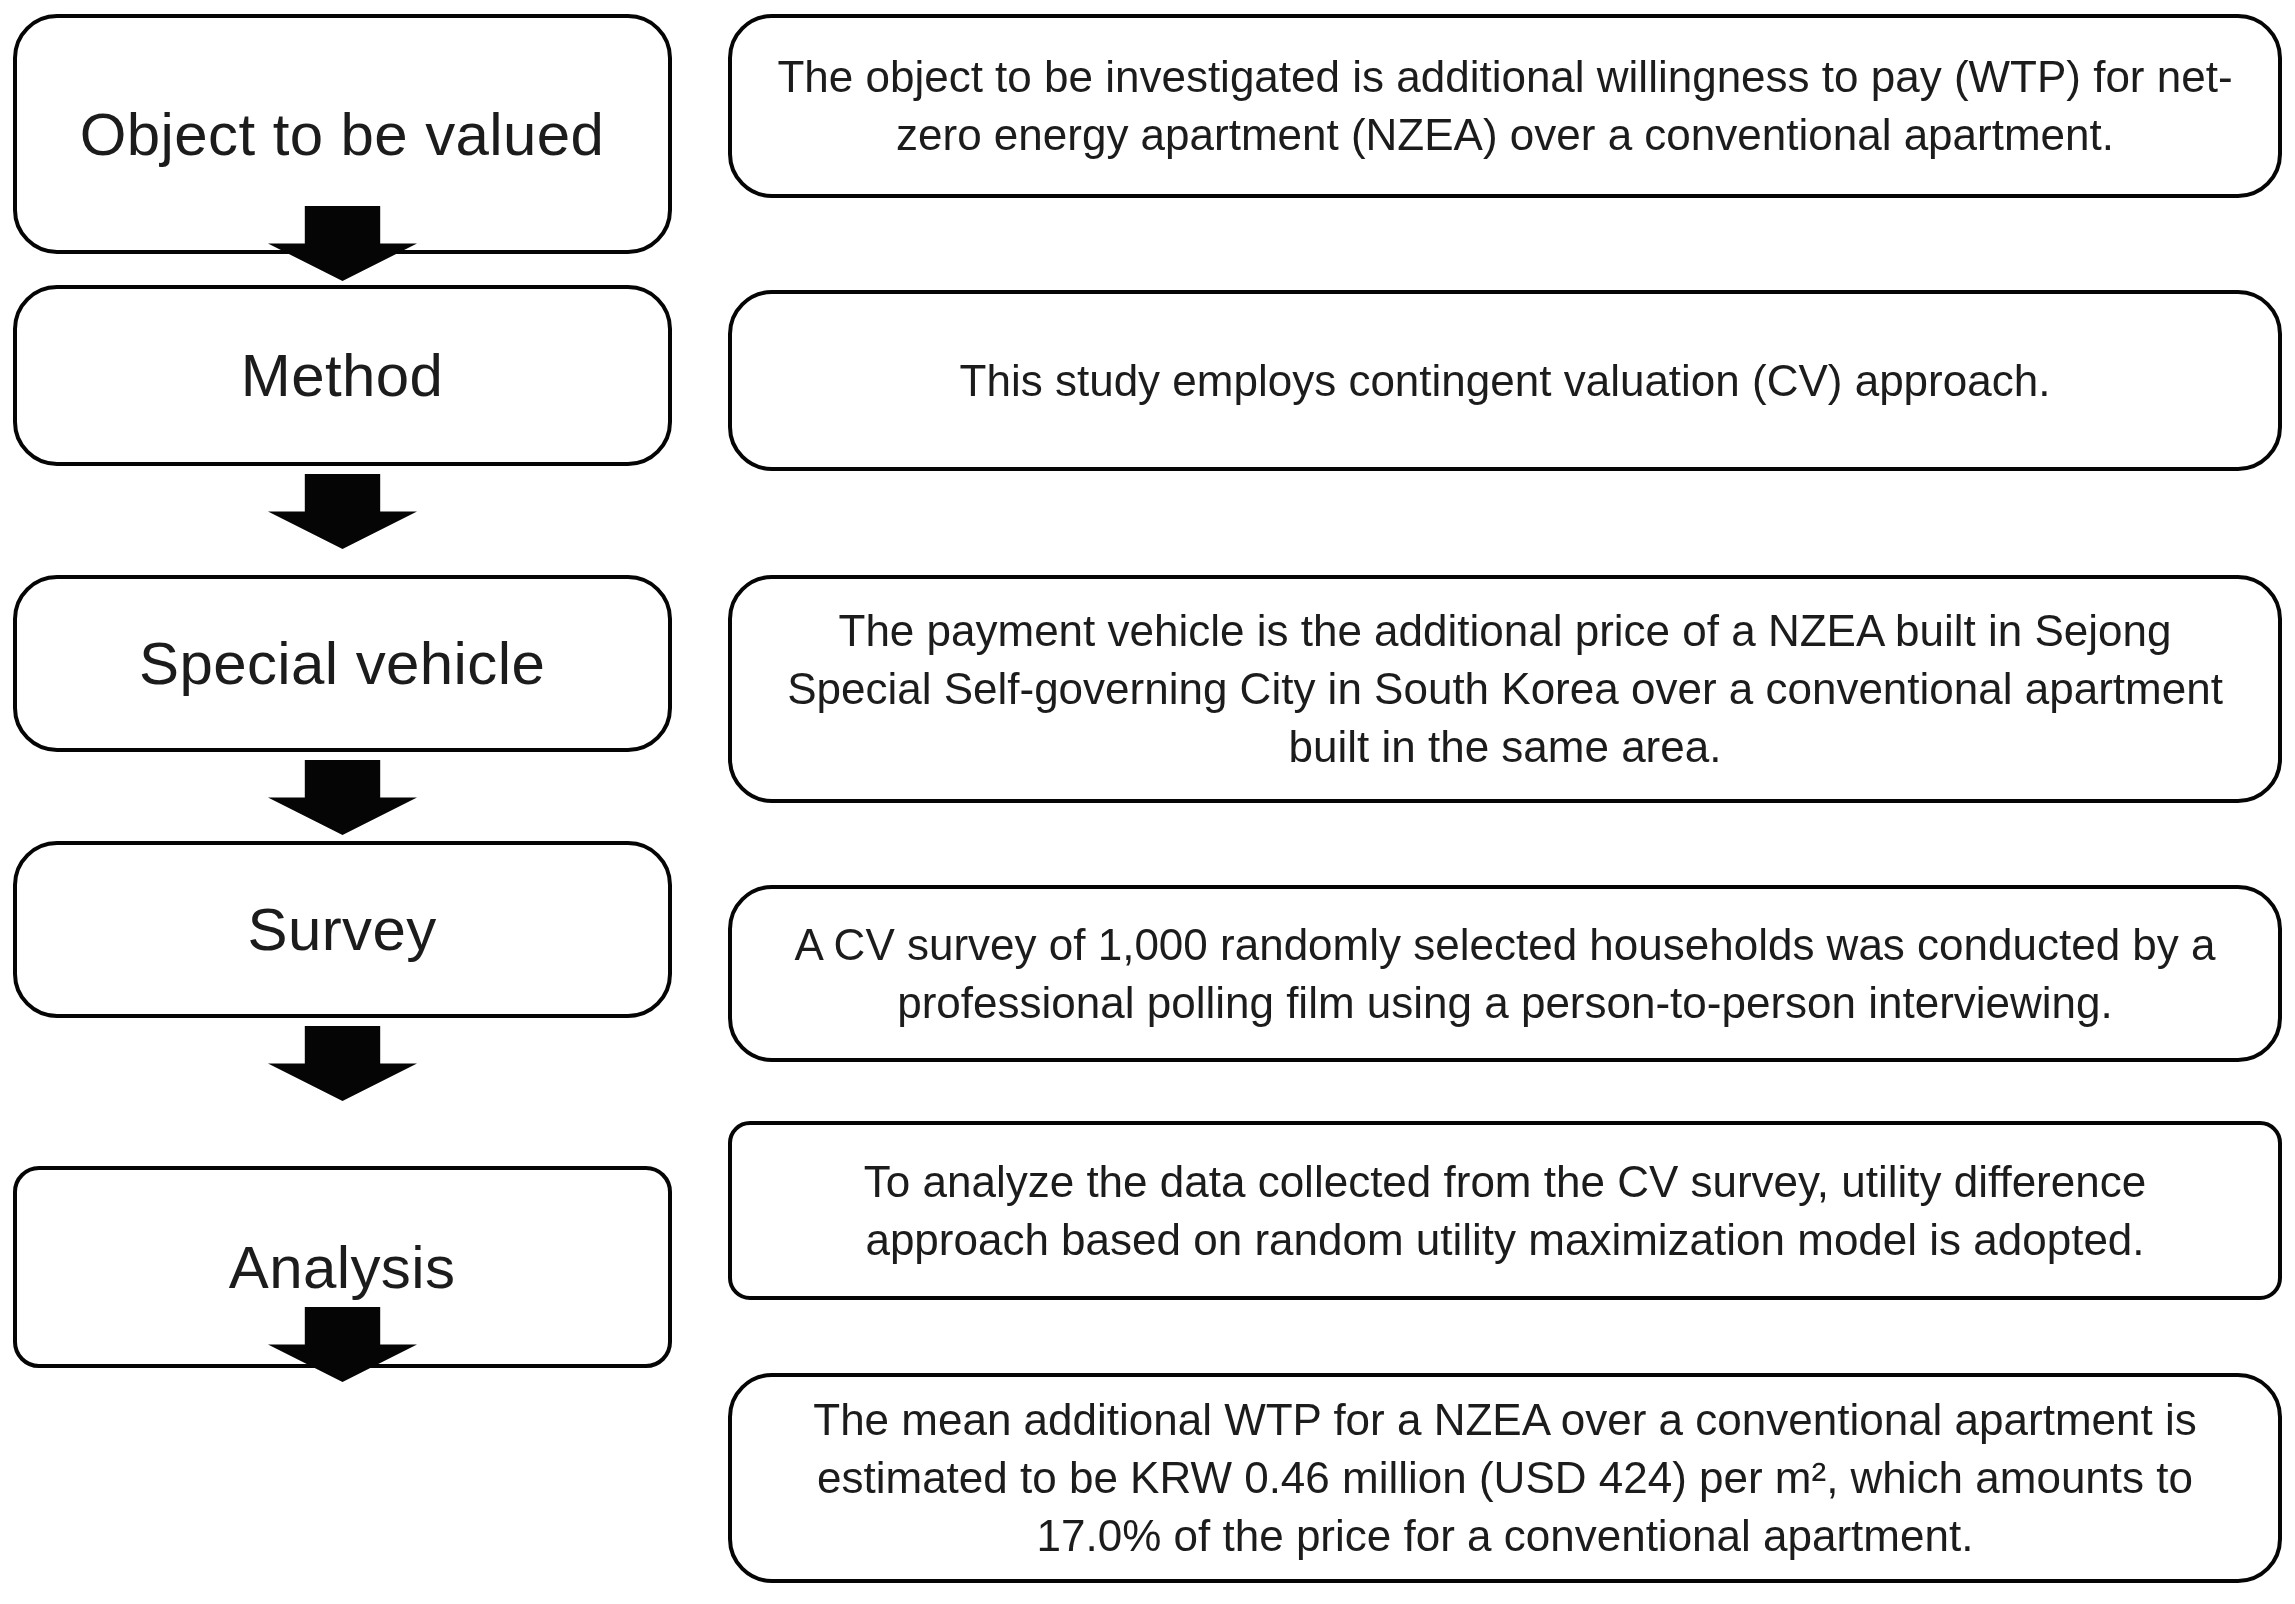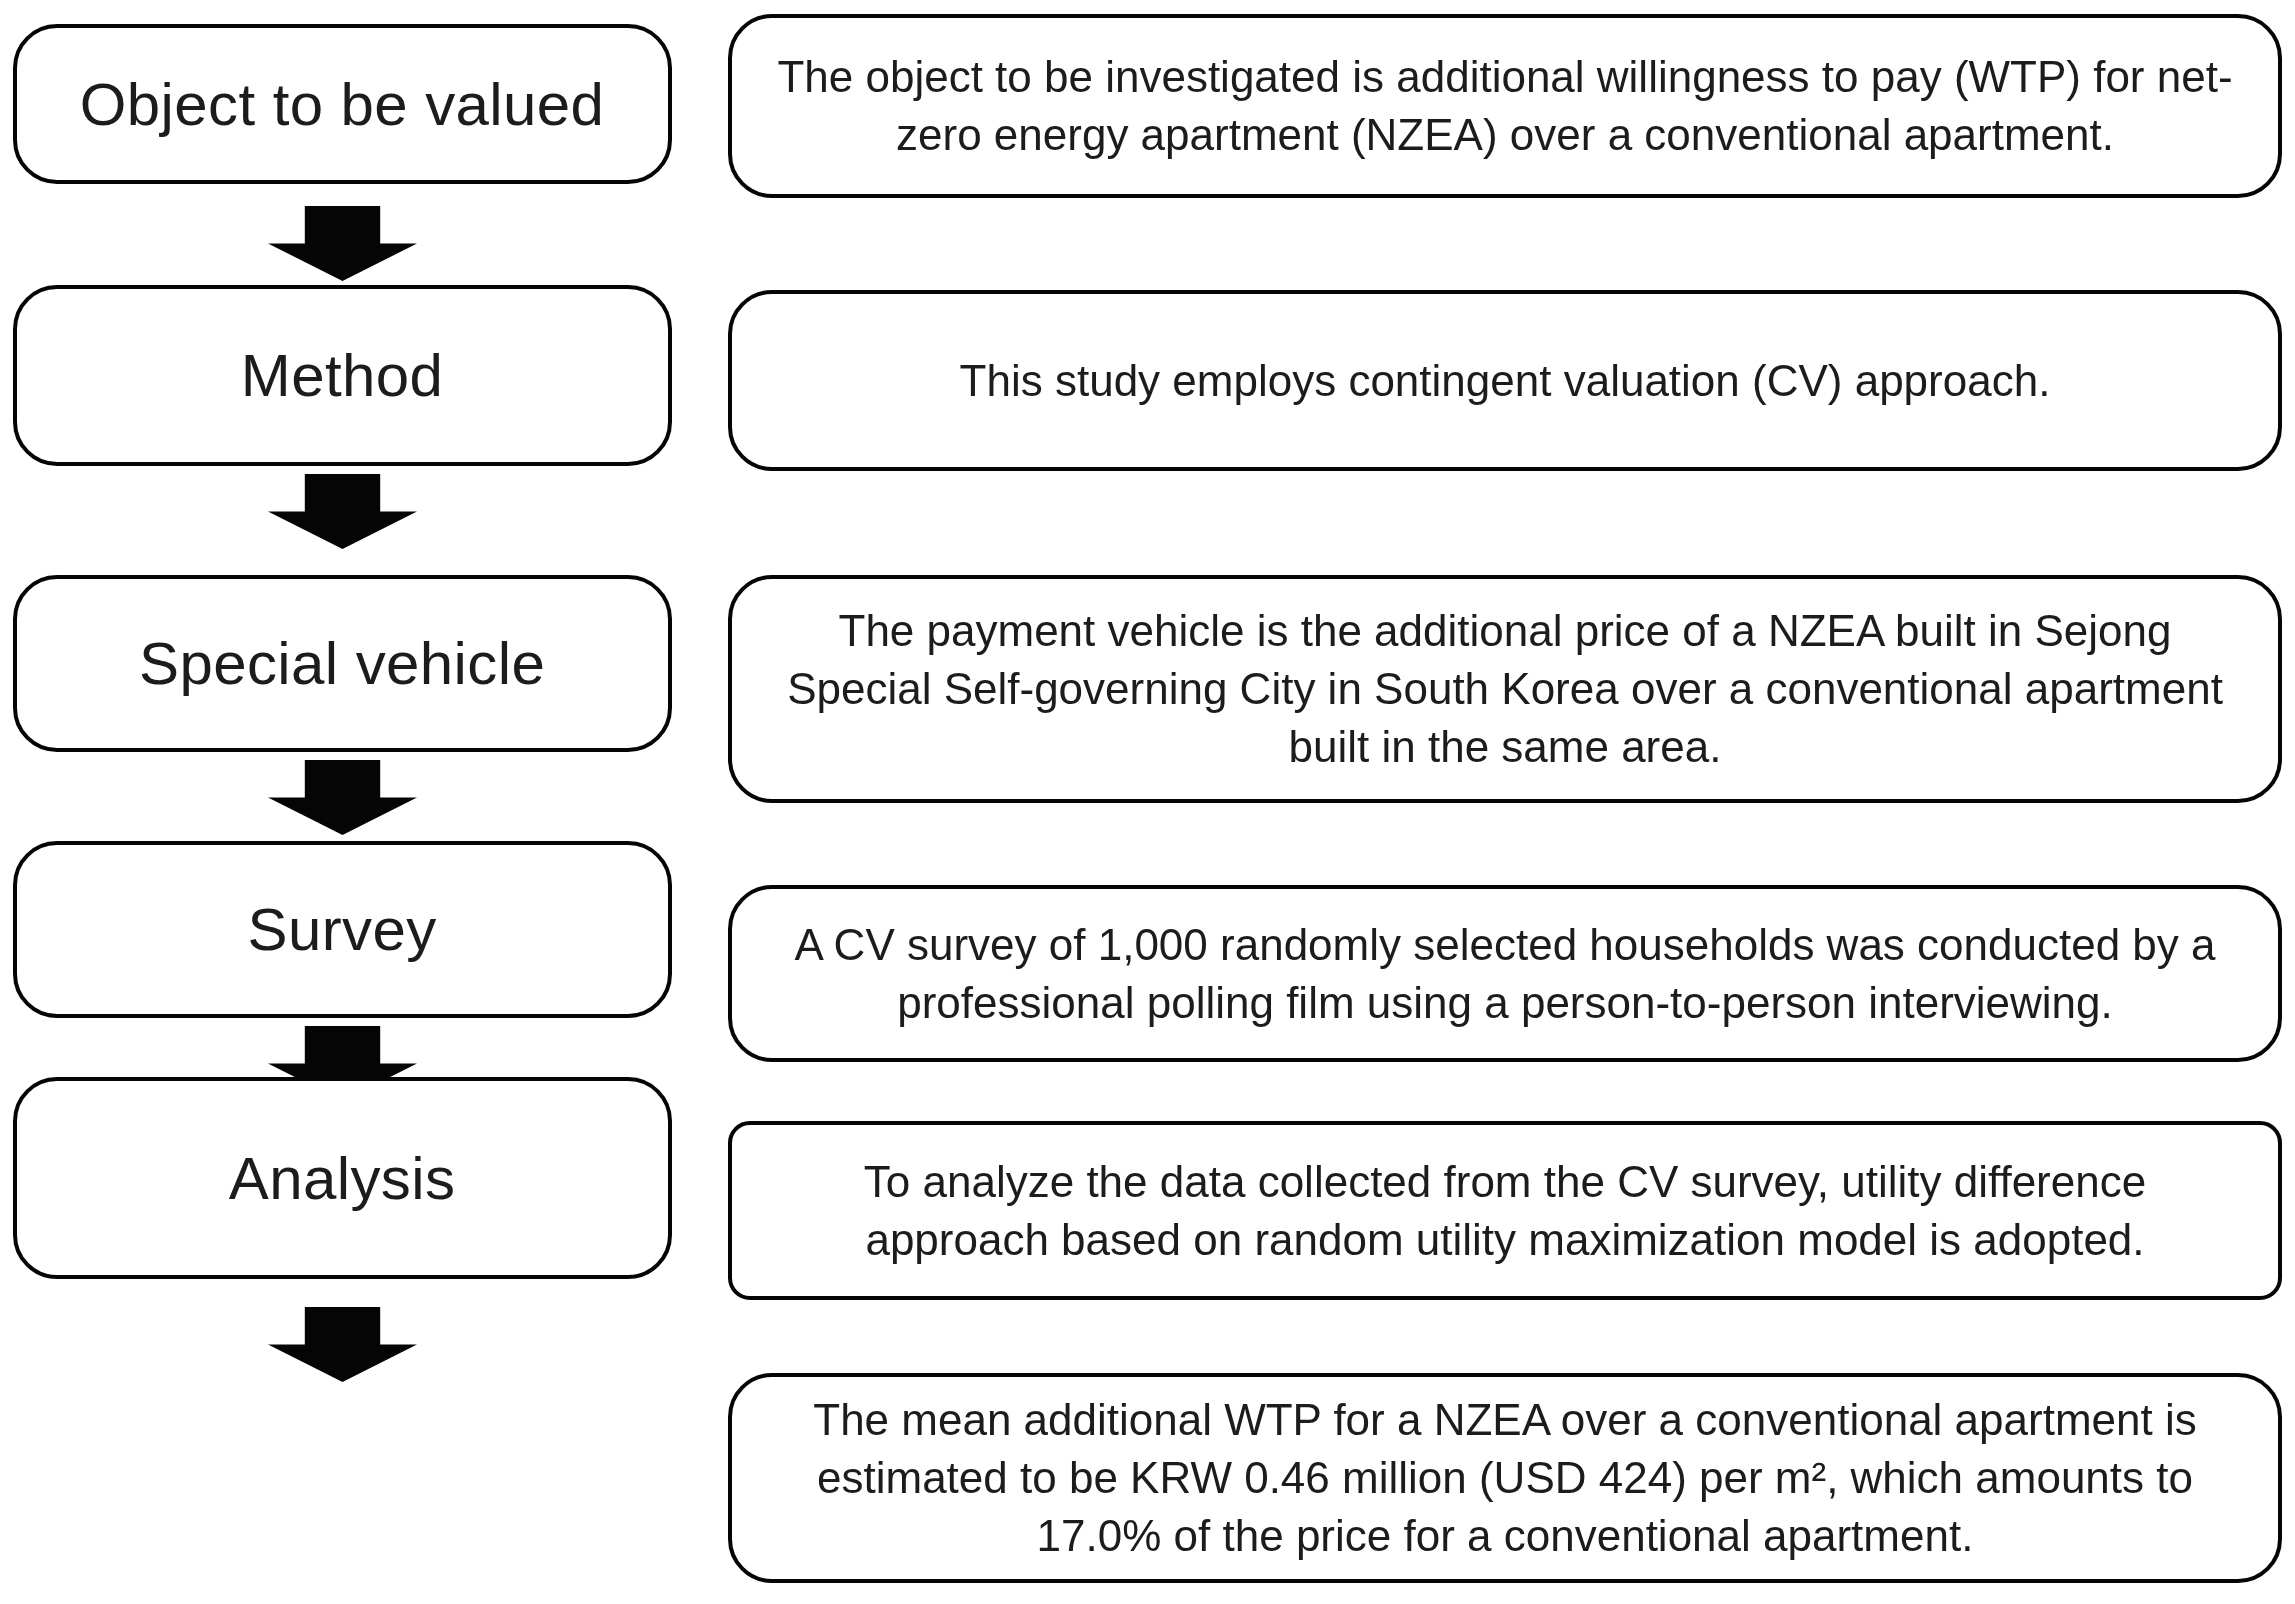--- a/index.html
+++ b/index.html
@@ -45,29 +45,29 @@
   }
   .arrow {
     position: absolute;
     left: 268px;
     width: 149px;
     height: 75px;
     background: #050505;
     clip-path: polygon(24.7% 0, 75.3% 0, 75.3% 50%, 100% 50%, 50% 100%, 0 50%, 24.7% 50%);
   }
   
-  .r1L { top: 24px;   height: 160px; }
+  .r1L { top: 14px;   height: 240px; }
   .r1R { top: 14px;   height: 184px; }
   .r2L { top: 285px;  height: 181px; }
   .r2R { top: 290px;  height: 181px; }
   .r3L { top: 575px;  height: 177px; }
   .r3R { top: 575px;  height: 228px; }
   .r4L { top: 841px; height: 177px; }
   .r4R { top: 841px; height: 177px; margin-top: 44px; }
-  .r5L { top: 1077px; height: 202px; }
+  .r5L { top: 1166px; height: 202px; border-radius: 26px; }
   .r5R { top: 1121px; height: 179px; border-radius: 22px; }
   .r6L { top: 1405px; height: 188px; }
   .r6R { top: 1373px; height: 210px; }
   .a1 { top: 206px; }
   .a2 { top: 474px; }
   .a3 { top: 760px; }
   .a4 { top: 1026px; }
   .a5 { top: 1307px; }
 </style>
 </head>

